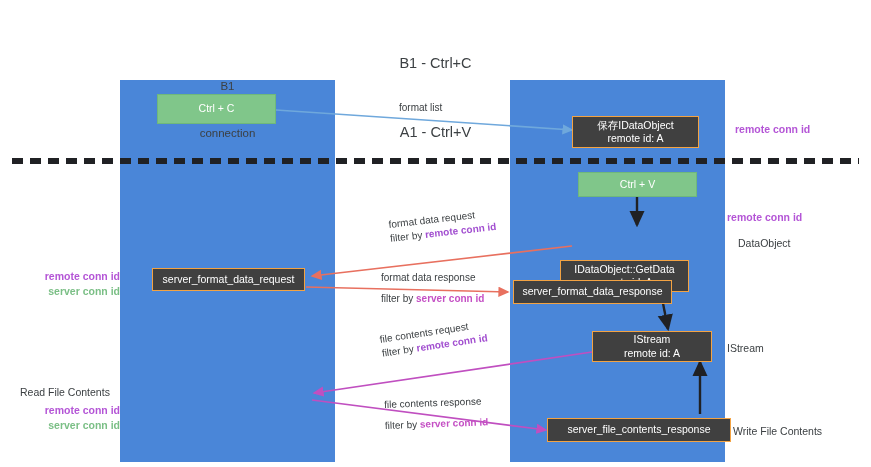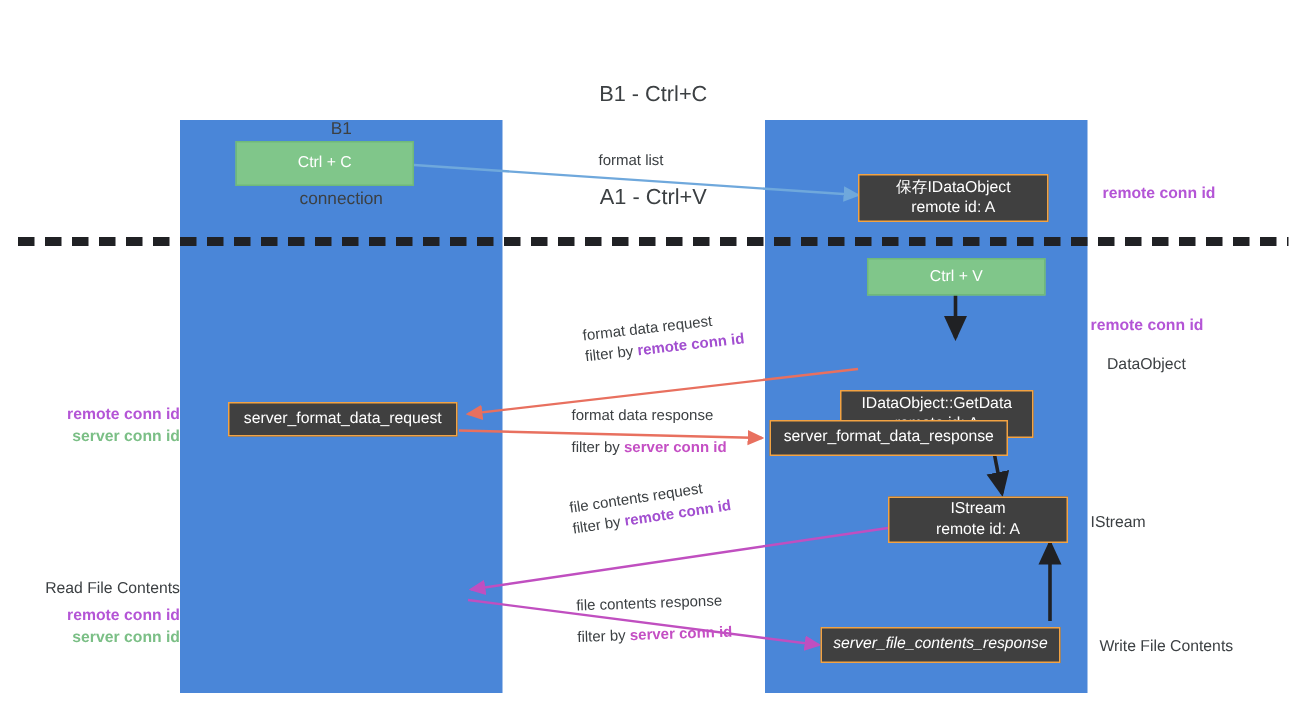--- a/index.html
+++ b/index.html
@@ -139,21 +139,21 @@
   <div class="node orange single" style="left:513px;top:280px;width:159px;height:24px;">
     <div class="l1">server_format_data_response</div>
   </div>
 
   <div class="node orange" style="left:592px;top:331px;width:120px;height:31px;">
     <div class="l1">IStream</div>
     <div class="l2">remote id: A</div>
   </div>
 
 
-  <div class="node orange single" style="left:547px;top:418px;width:160px;height:24px;font-style:italic;">
+  <div class="node orange single" style="left:547px;top:418px;width:184px;height:24px;">
     <div class="l1">server_file_contents_response</div>
   </div>
 
   <div class="elabel" style="left:399px;top:102px;">
     <span>format list</span>
   </div>
 
   <div class="elabel" style="left:388px;top:219px;transform:rotate(-6.5deg);transform-origin:left top;">
     <div>format data request</div>
     <div style="margin-top:3px;">
@@ -190,21 +190,21 @@
 
   <div class="annot-right plain" style="left:727px;top:342px;">IStream</div>
 
   <div class="annot-right plain" style="left:733px;top:425px;">Write File Contents</div>
 
   <div class="annot" style="left:20px;top:269px;text-align:right;width:100px;">
     <div class="remote">remote conn id</div>
     <div class="server">server conn id</div>
   </div>
 
-  <div class="annot" style="left:20px;top:385px;text-align:right;width:100px;">
+  <div class="annot" style="left:20px;top:385px;width:100px;">
     <div class="plain">Read File Contents</div>
   </div>
 
   <div class="annot" style="left:20px;top:403px;text-align:right;width:100px;">
     <div class="remote">remote conn id</div>
     <div class="server">server conn id</div>
   </div>
 
 </div>
 

